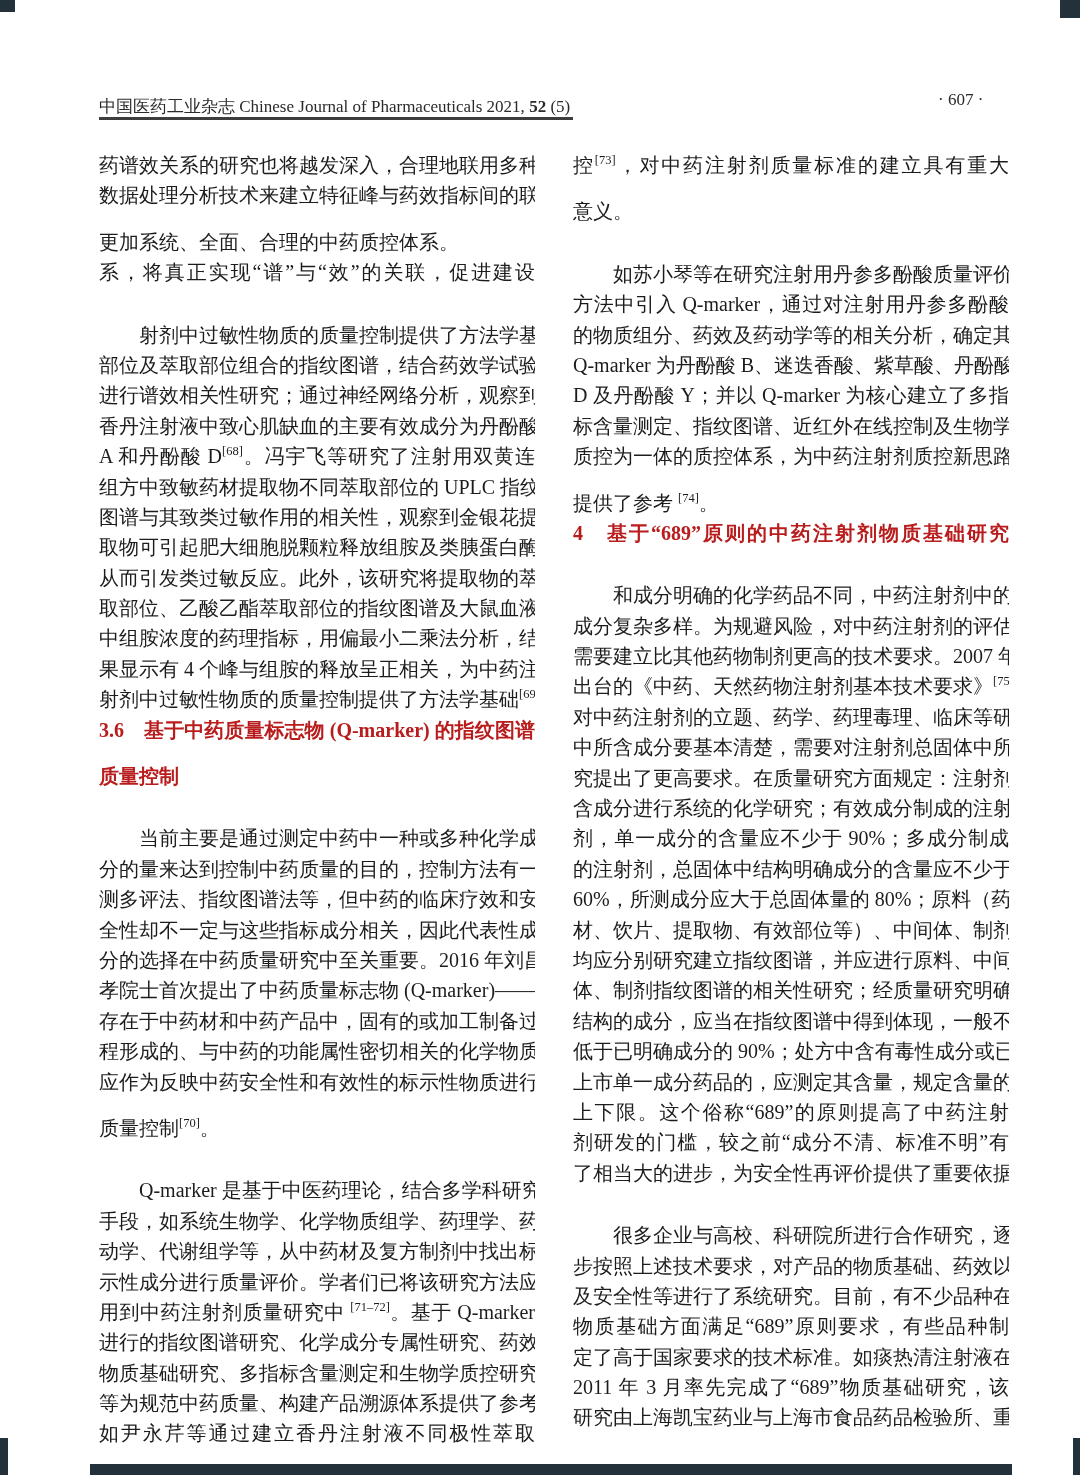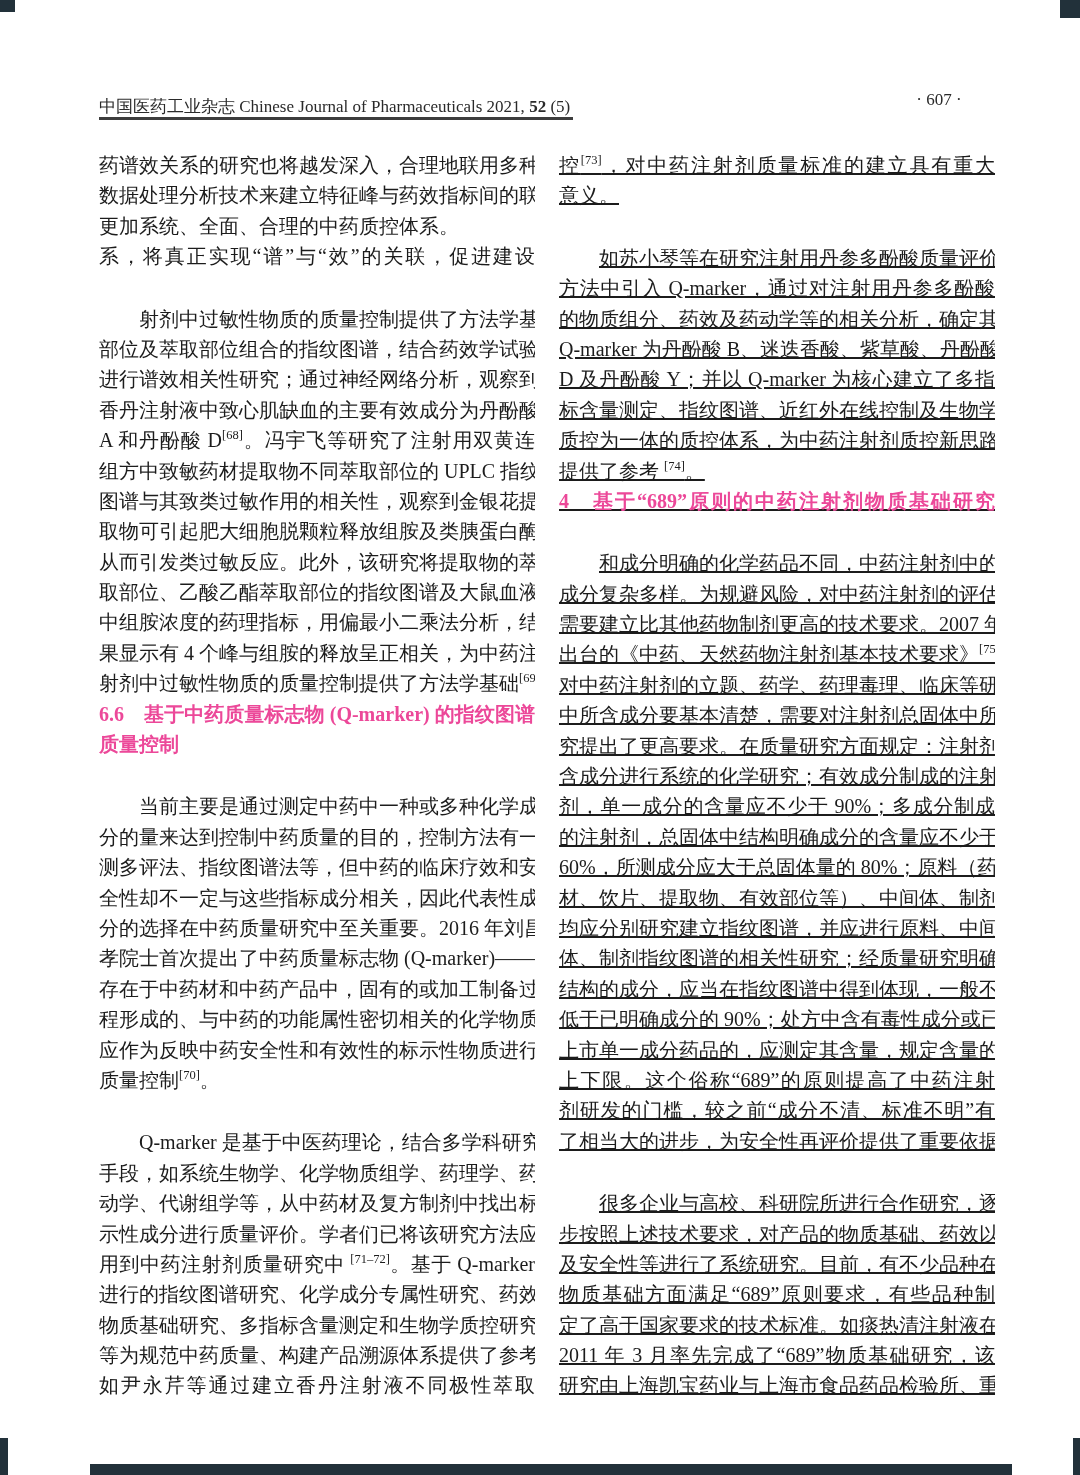--- a/index.html
+++ b/index.html
@@ -7,39 +7,39 @@
     width:1080px;height:1475px;background:#ffffff;position:relative;
     font-family:"Liberation Serif","DejaVu Serif",serif;color:#1c1c1c;
     overflow:hidden;
   }
   .header-row{
     position:absolute;left:99px;top:88px;width:474px;
     font-size:17px;line-height:22px;color:#2a2a2a;white-space:nowrap;margin-top:8px;
   }
   .header-row .vol{font-weight:bold;}
   .page-no{
-    position:absolute;left:899px;top:90px;width:80px;text-align:center;
+    position:absolute;left:938px;top:90px;width:80px;
     font-size:17px;color:#2a2a2a;white-space:nowrap;
   }
   .header-rule{
     position:absolute;left:99px;top:117px;width:474px;height:3px;background:#3d3d3d;
   }
   .col{
     position:absolute;top:150px;width:436px;
     font-size:20px;line-height:30.4px;
   }
   .col-left{left:99px;}
-  .col-right{left:559px;text-decoration:underline;}
+  .col-right{left:573px;}
   .line{
     height:30.4px;overflow:hidden;white-space:nowrap;
   }
   .fill{text-align:justify;text-align-last:justify;}
-  .nofill{text-align:right;text-align-last:left;}
+  .nofill{text-align:right;text-align-last:left;margin-top:16px;}
   .indent{text-indent:2em;margin-top:32px;}
-  .heading{font-weight:bold;color:#ec4899;}
+  .heading{font-weight:bold;color:#b91c1c;}
   .sup{font-size:12.5px;vertical-align:super;line-height:0;}
   .artifact{position:absolute;background:#22313a;}
   .a-tl{left:0;top:0;width:15px;height:12px;}
   .a-tr{left:1060px;top:0;width:20px;height:18px;}
   .a-bl{left:0;top:1438px;width:8px;height:37px;}
   .a-br{left:1073px;top:1438px;width:7px;height:37px;}
   .a-bottom{left:90px;top:1464px;width:922px;height:11px;}
 </style>
 </head>
 <body>
@@ -61,21 +61,21 @@
     <div class="line fill"><span>香丹注射液中致心肌缺血的主要有效成分为丹酚酸</span></div>
     <div class="line fill"><span>A 和丹酚酸 D</span><span class="sup">[68]</span><span>。冯宇飞等研究了注射用双黄连</span></div>
     <div class="line fill"><span>组方中致敏药材提取物不同萃取部位的 UPLC 指纹</span></div>
     <div class="line fill"><span>图谱与其致类过敏作用的相关性，观察到金银花提</span></div>
     <div class="line fill"><span>取物可引起肥大细胞脱颗粒释放组胺及类胰蛋白酶，</span></div>
     <div class="line fill"><span>从而引发类过敏反应。此外，该研究将提取物的萃</span></div>
     <div class="line fill"><span>取部位、乙酸乙酯萃取部位的指纹图谱及大鼠血液</span></div>
     <div class="line fill"><span>中组胺浓度的药理指标，用偏最小二乘法分析，结</span></div>
     <div class="line fill"><span>果显示有 4 个峰与组胺的释放呈正相关，为中药注</span></div>
     <div class="line fill"><span>射剂中过敏性物质的质量控制提供了方法学基础</span><span class="sup">[69]</span></div>
-    <div class="line fill heading"><span>6.6　基于中药质量标志物 (Q-marker) 的指纹图谱</span></div>
+    <div class="line fill heading"><span>3.6　基于中药质量标志物 (Q-marker) 的指纹图谱</span></div>
     <div class="line nofill heading"><span>质量控制</span></div>
     <div class="line fill indent"><span>当前主要是通过测定中药中一种或多种化学成</span></div>
     <div class="line fill"><span>分的量来达到控制中药质量的目的，控制方法有一</span></div>
     <div class="line fill"><span>测多评法、指纹图谱法等，但中药的临床疗效和安</span></div>
     <div class="line fill"><span>全性却不一定与这些指标成分相关，因此代表性成</span></div>
     <div class="line fill"><span>分的选择在中药质量研究中至关重要。2016 年刘昌</span></div>
     <div class="line fill"><span>孝院士首次提出了中药质量标志物 (Q-marker)——</span></div>
     <div class="line fill"><span>存在于中药材和中药产品中，固有的或加工制备过</span></div>
     <div class="line fill"><span>程形成的、与中药的功能属性密切相关的化学物质，</span></div>
     <div class="line fill"><span>应作为反映中药安全性和有效性的标示性物质进行</span></div>

